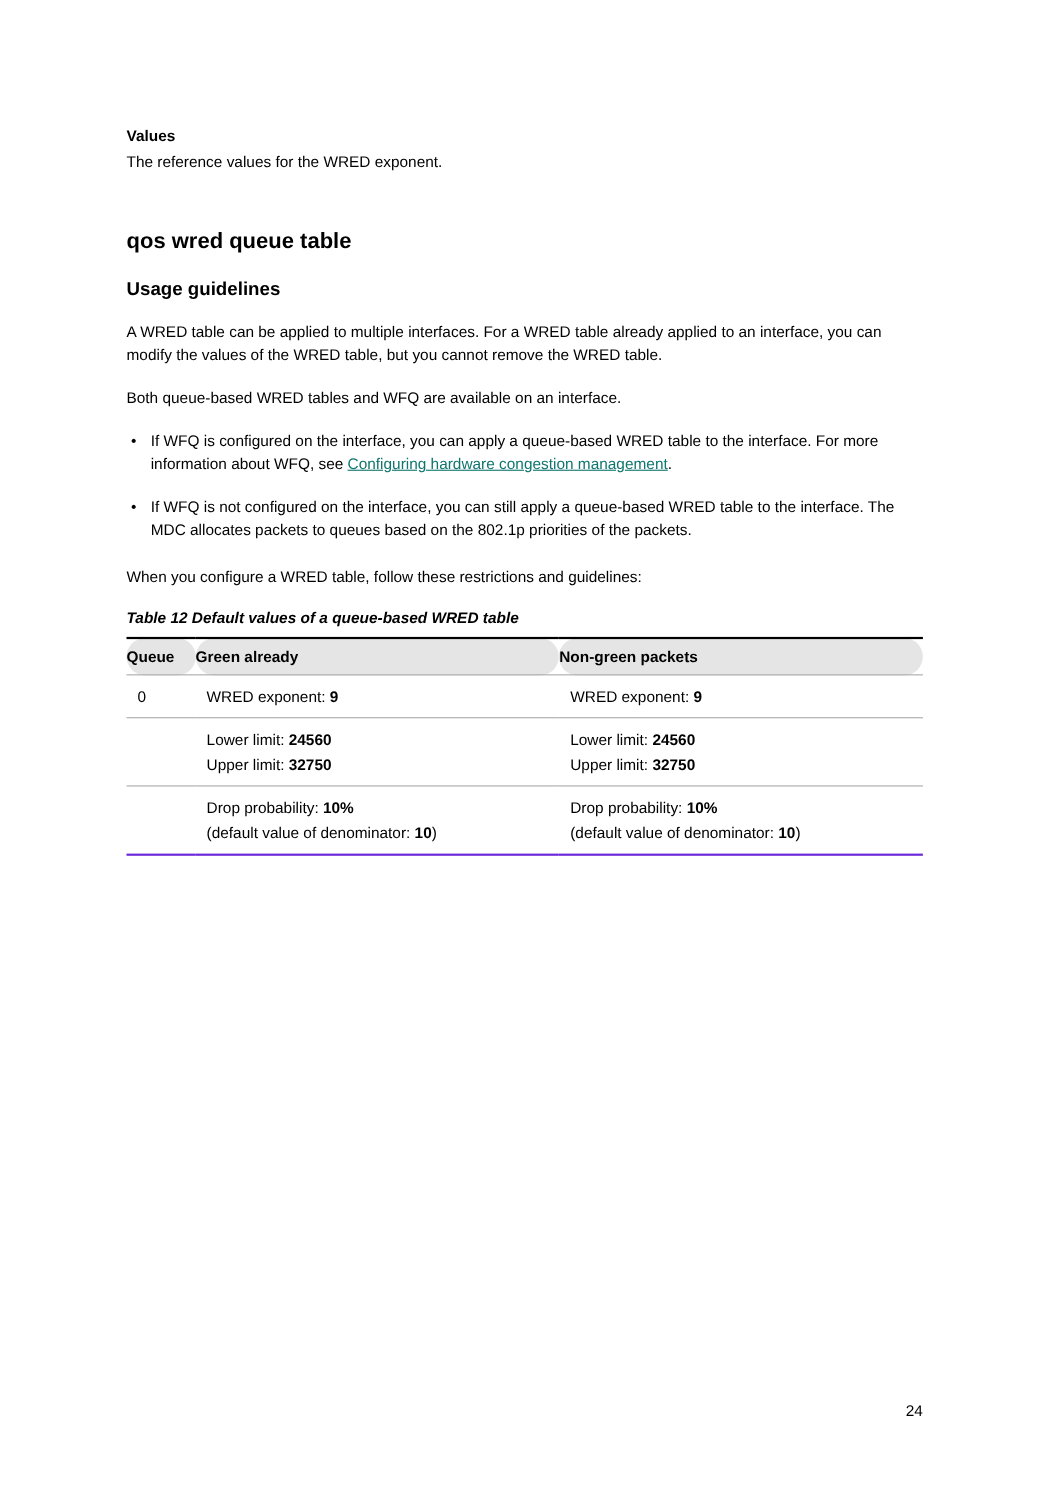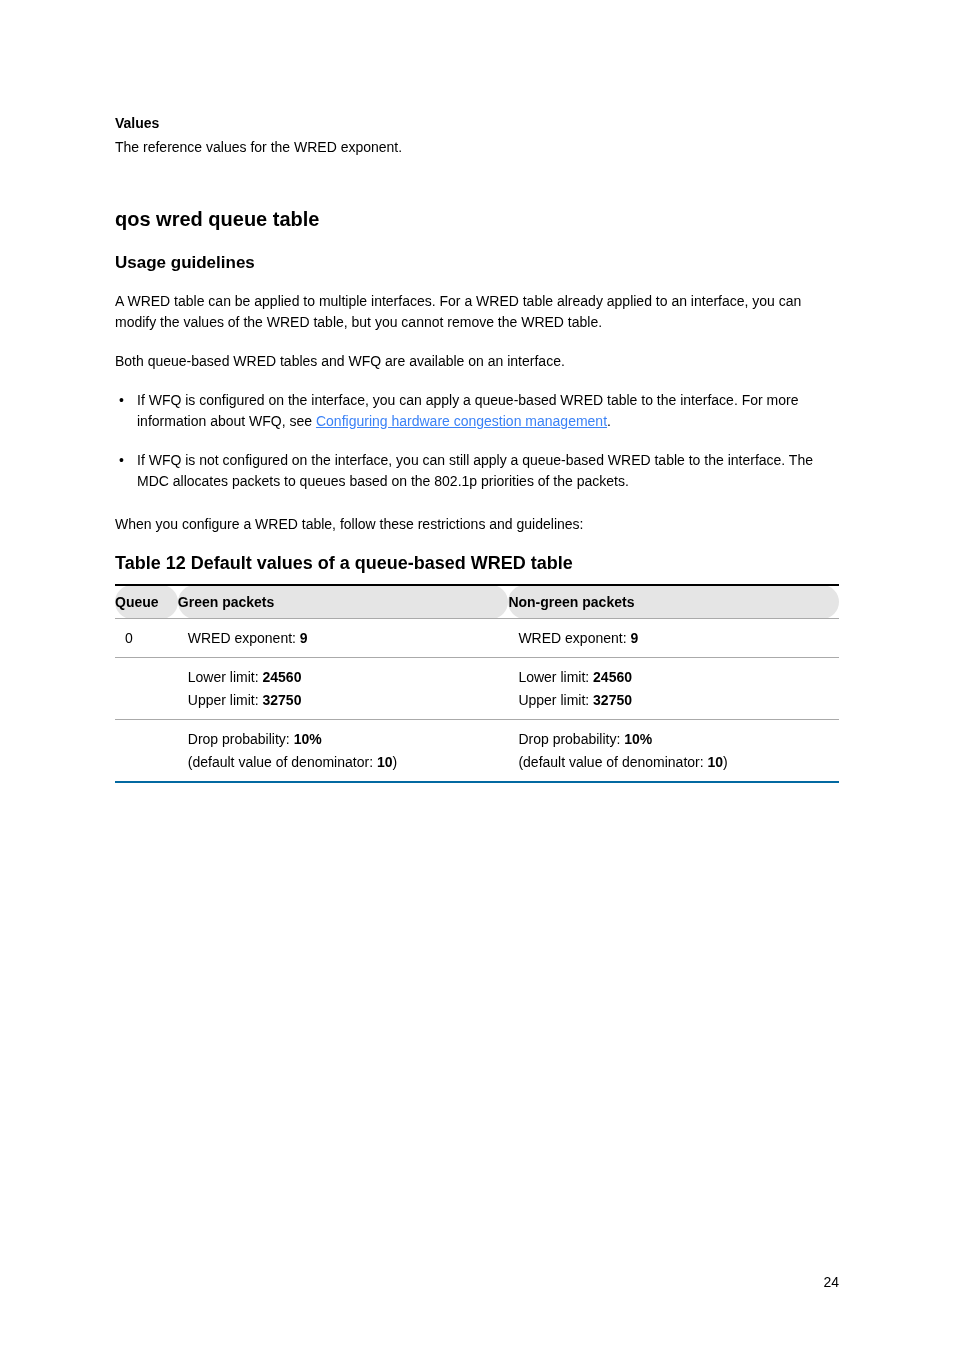--- a/index.html
+++ b/index.html
@@ -52,28 +52,29 @@
       margin-bottom: 18px;
       position: relative;
     }
     ul.bullets li::before {
       content: "•";
       position: absolute;
       left: -18px;
       top: 0;
     }
     .link {
-      color: #3b82f6;
+      color: #0f766e;
       text-decoration: underline;
     }
     .bold { font-weight: bold; }
     .table-caption {
-      font-size: 18px;
+      font-size: 14px;
       font-weight: bold;
       margin-bottom: 10px;
+      font-style: italic;
     }
     table.data-table {
       width: 100%;
       border-collapse: collapse;
       font-size: 14px;
     }
     table.data-table th {
       background: #e5e5e5;
       font-weight: bold;
       text-align: left;
@@ -81,21 +82,21 @@
       border-top: 2px solid #000;
       border-bottom: 1px solid #aaa;
     }
     table.data-table td {
       padding: 8px 10px;
       border-bottom: 1px solid #aaa;
       vertical-align: top;
       line-height: 1.6;
     }
     table.data-table tr:last-child td {
-      border-bottom: 2px solid #0369a1;
+      border-bottom: 2px solid #6d28d9;
     }
     .page-number {
       position: absolute;
       bottom: 60px;
       right: 115px;
       font-size: 14px;
     }
   </style>
 </head>
 <body>
@@ -122,21 +123,21 @@
   </ul>
 
   <p class="para">When you configure a WRED table, follow these restrictions and guidelines:</p>
 
   <div class="table-caption">Table 12 Default values of a queue-based WRED table</div>
 
   <table class="data-table">
     <thead>
       <tr>
         <th>Queue</th>
-        <th>Green packets</th>
+        <th>Green already</th>
         <th>Non-green packets</th>
       </tr>
     </thead>
     <tbody>
       <tr>
         <td>0</td>
         <td>WRED exponent: <b>9</b></td>
         <td>WRED exponent: <b>9</b></td>
       </tr>
       <tr>

